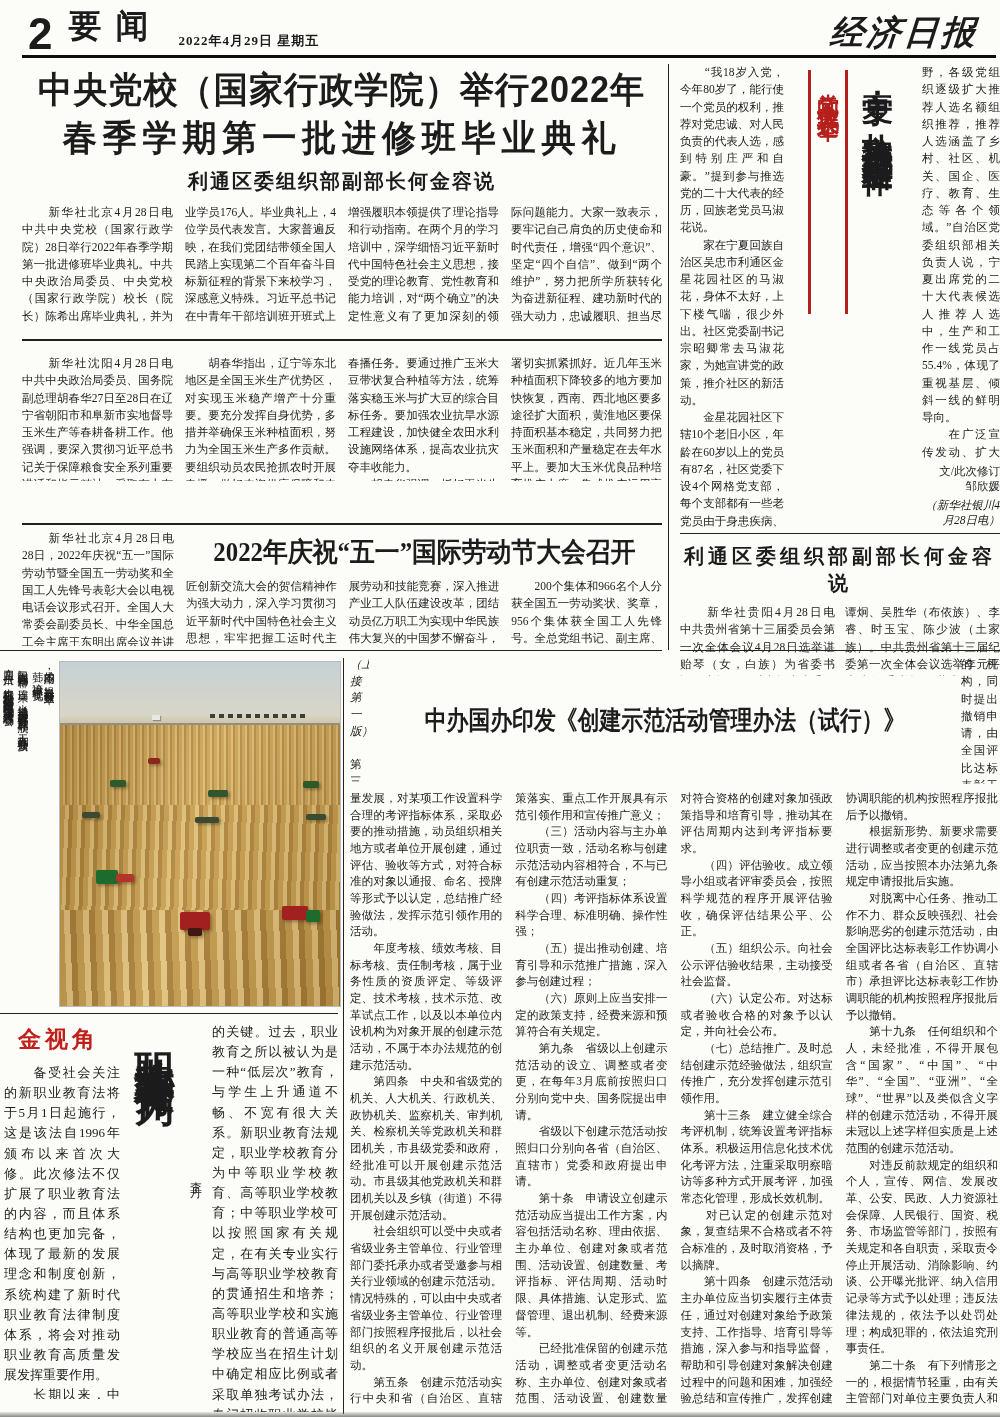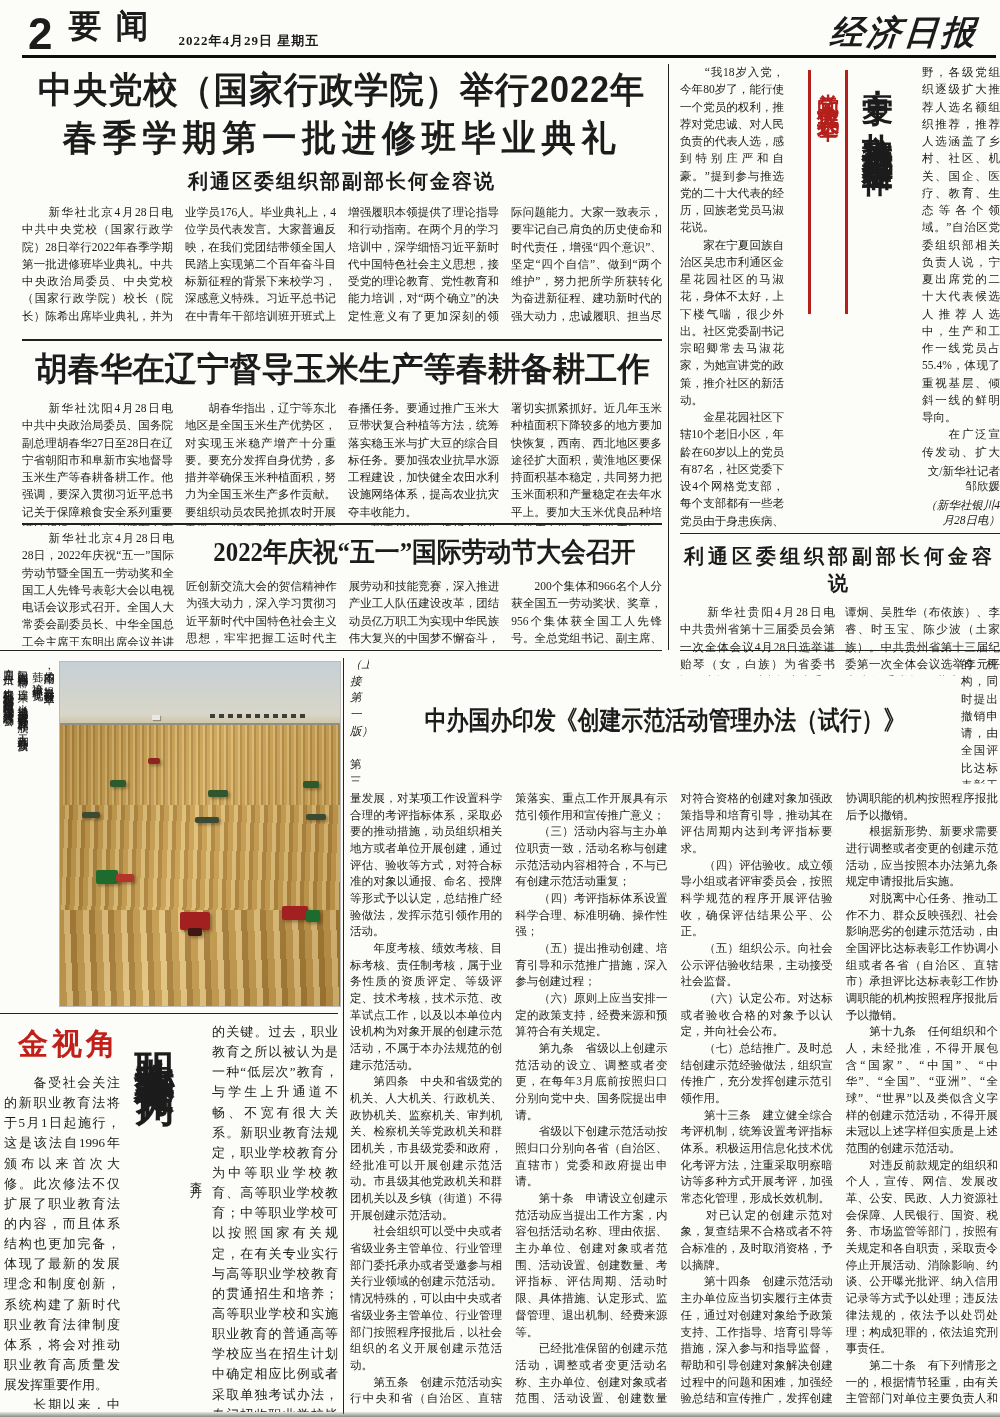--- a/index.html
+++ b/index.html
@@ -49,21 +49,21 @@
   .f3{position:absolute;left:0;top:185px;right:0;bottom:0;
       background:repeating-linear-gradient(88deg,#c1974a 0 7px,#e0c07c 7px 13px,#a37934 13px 19px);}
   .fshade{position:absolute;inset:0;background:linear-gradient(105deg,rgba(90,60,20,.22),rgba(255,240,200,.12) 45%,rgba(90,60,20,.18));}
   .machine{position:absolute;border-radius:2px;box-shadow:2px 2px 3px rgba(40,25,5,.35);}
   .convoy{position:absolute;top:52px;left:150px;width:95px;height:4px;
           background:repeating-linear-gradient(90deg,#3a3f38 0 5px,transparent 5px 9px);}
   .farm-bldg{position:absolute;top:53px;left:92px;width:8px;height:5px;background:#e8e8e4;box-shadow:1px 1px 1px rgba(0,0,0,.3);}
   
   .gv{display:flex;gap:8px;height:100%;}
   .gv-col{font-size:13px;line-height:1.55;text-align:justify;overflow:hidden;white-space:pre-line;}
-  .kicker{color:#c01f1a;font-family:"Liberation Sans",sans-serif;font-weight:bold;font-size:30px;
+  .kicker{color:#c01f1a;font-family:"Liberation Sans",sans-serif;font-weight:bold;font-size:23px;
           font-style:normal;letter-spacing:4px;margin:2px 0 8px 14px;}
   .gv-head{writing-mode:vertical-rl;font-family:"Liberation Sans",sans-serif;font-weight:bold;
            font-size:40px;letter-spacing:4px;height:382px;}
   .gv-by{writing-mode:vertical-rl;font-size:12px;padding-top:150px;letter-spacing:6px;}
   
   .ms-top{display:flex;gap:10px;height:128px;overflow:hidden;}
   .ms-a{width:72px;font-size:11.5px;line-height:1.45;text-align:justify;overflow:hidden;}
   .ms-head{flex:1;display:flex;align-items:center;justify-content:flex-end;}
   .ms-d{width:140px;font-size:11.5px;line-height:1.5;text-align:justify;overflow:hidden;}
   .ms-cols{display:flex;gap:13px;margin-top:6px;height:618px;}
@@ -91,23 +91,20 @@
       <div class="bcol">　　新华社北京4月28日电　中共中央党校（国家行政学院）28日举行2022年春季学期第一批进修班毕业典礼。中共中央政治局委员、中央党校（国家行政学院）校长（院长）陈希出席毕业典礼，并为学员颁发毕业证书。
 　　中央党校（国家行政学院）本期毕</div>
       <div class="bcol">业学员176人。毕业典礼上，4位学员代表发言。大家普遍反映，在我们党团结带领全国人民踏上实现第二个百年奋斗目标新征程的背景下来校学习，深感意义特殊。习近平总书记在中青年干部培训班开班式上发表重要讲话，为广大党员干部提升党性修养、</div>
       <div class="bcol">增强履职本领提供了理论指导和行动指南。在两个月的学习培训中，深学细悟习近平新时代中国特色社会主义思想，接受党的理论教育、党性教育和能力培训，对“两个确立”的决定性意义有了更加深刻的领悟，进一步提高了理论素养、政治素养、精神境界、解决实</div>
       <div class="bcol">际问题能力。大家一致表示，要牢记自己肩负的历史使命和时代责任，增强“四个意识”、坚定“四个自信”、做到“两个维护”，努力把所学所获转化为奋进新征程、建功新时代的强大动力，忠诚履职、担当尽责，以实际行动迎接党的二十大胜利召开。</div>
     </div>
   </div>
   <div class="abs rule" style="left:22px;top:339px;width:640px;height:2px;"></div>
 
   <div class="abs" style="left:22px;top:347px;width:640px;height:172px;">
-    <div class="h-sans" style="font-size:33px;letter-spacing:0px;">
-      <span class="squeeze" style="transform:scaleX(.98);">胡春华在辽宁督导玉米生产等春耕备耕工作</span>
-    </div>
     <div class="cols" style="margin-top:8px;height:126px;">
       <div class="bcol">　　新华社沈阳4月28日电　中共中央政治局委员、国务院副总理胡春华27日至28日在辽宁省朝阳市和阜新市实地督导玉米生产等春耕备耕工作。他强调，要深入贯彻习近平总书记关于保障粮食安全系列重要讲话和指示精神，采取有力有效措施抓好玉米生产，扎实推进春耕备耕，确保完成全年稳产保供目标任务。</div>
       <div class="bcol">　　胡春华指出，辽宁等东北地区是全国玉米生产优势区，对实现玉米稳产增产十分重要。要充分发挥自身优势，多措并举确保玉米种植面积，努力为全国玉米生产多作贡献。要组织动员农民抢抓农时开展春播，做好农资供应保障和农机调配，强化农业生产技术指导和社会化服务，充分调动农民种粮积极性，保质保量完成</div>
       <div class="bcol">春播任务。要通过推广玉米大豆带状复合种植等方法，统筹落实稳玉米与扩大豆的综合目标任务。要加强农业抗旱水源工程建设，加快健全农田水利设施网络体系，提高农业抗灾夺丰收能力。
 　　胡春华强调，抓好玉米生产，保障玉米供给，全国各地都有条件，也都有责任，要按照党中央、国务院部</div>
       <div class="bcol">署切实抓紧抓好。近几年玉米种植面积下降较多的地方要加快恢复，西南、西北地区要多途径扩大面积，黄淮地区要保持面积基本稳定，共同努力把玉米面积和产量稳定在去年水平上。要加大玉米优良品种培育推广力度，集成推广运用高产高效种植技术和耕作模式，更多依靠科技进步提高玉米综合生产能力。</div>
     </div>
   </div>
   <div class="abs rule" style="left:22px;top:523px;width:640px;height:2px;"></div>
 
@@ -138,21 +135,21 @@
 　　“为了充分发扬民主，宁夏扩大推荐视</div>
       <div class="nx-mid">
         <div class="badge">党的二十大代表选举</div>
         <div class="nx-head">宁夏：扎实推进代表推荐提名工作</div>
       </div>
       <div style="flex:1;overflow:hidden;">
         <div class="nx-col" style="width:100%;height:396px;">野，各级党组织逐级扩大推荐人选名额组织推荐，推荐人选涵盖了乡村、社区、机关、国企、医疗、教育、生态等各个领域。”自治区党委组织部相关负责人说，宁夏出席党的二十大代表候选人推荐人选中，生产和工作一线党员占55.4%，体现了重视基层、倾斜一线的鲜明导向。
 　　在广泛宣传发动、扩大推荐视野、逐级遴选择优过程中充分发扬党内民主的同时，宁夏严把政治关、廉洁关、身份关，确保党的二十大代表推荐人选让组织放心、群众认可。
 　　在推荐提名过程中，突出政治标准，坚持从严把关，全面深入考察。隆德县委组织部副部长田云飞说，在严把代表结构关、程序关的同时，隆德县始终把政治标准放在首位，筑牢廉洁底线，坚持党代表的推选条件，充分考虑人选各方面表现和工作实绩，切实把那些遵纪守法、廉洁奉公、在工作中起先锋模范作用、为群众所拥护的优秀党员推荐为人选。
 　　“银川市严把联审关，采取基层党组织自审、推荐单位复审、市委组织部综合联审的方式，会同纪检监察等14个部门对推荐人选进行全面体检，确保代表政治上信得过、靠得住、能放心。”银川市委组织部组织一科负责人说。</div>
-        <div class="byline">文/新华社记者　邹欣媛</div>
+        <div class="byline">文/此次修订　邹欣媛</div>
         <div class="byline" style="font-style:italic;">（新华社银川4月28日电）</div>
       </div>
     </div>
   </div>
   <div class="abs rule" style="left:680px;top:533px;width:320px;height:1px;"></div>
 
   <div class="abs" style="left:680px;top:543px;width:320px;height:102px;">
     <div class="h-serif" style="font-size:20px;letter-spacing:4px;">利通区委组织部副部长何金容说</div>
     <div class="cols" style="margin-top:7px;height:72px;gap:10px;">
       <div class="bcol">　　新华社贵阳4月28日电　中共贵州省第十三届委员会第一次全体会议4月28日选举谌贻琴（女，白族）为省委书记，李炳军、时光辉为省委副书记，当选为省委常委的还有李元平、卢雍政、吴强（侗族）、胡忠雄、</div>

